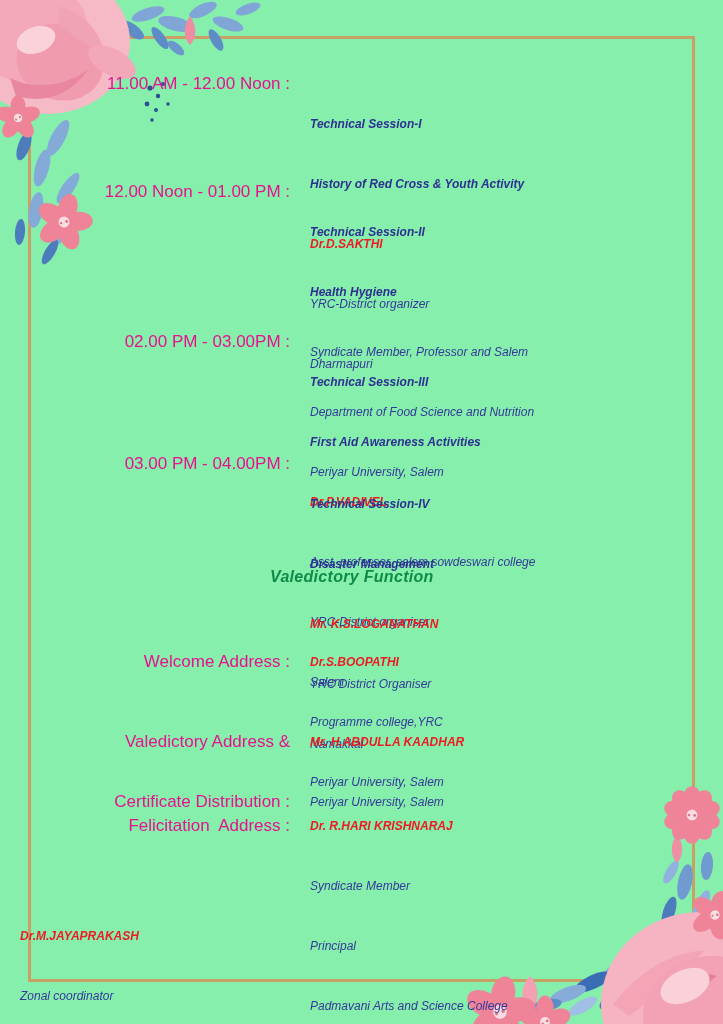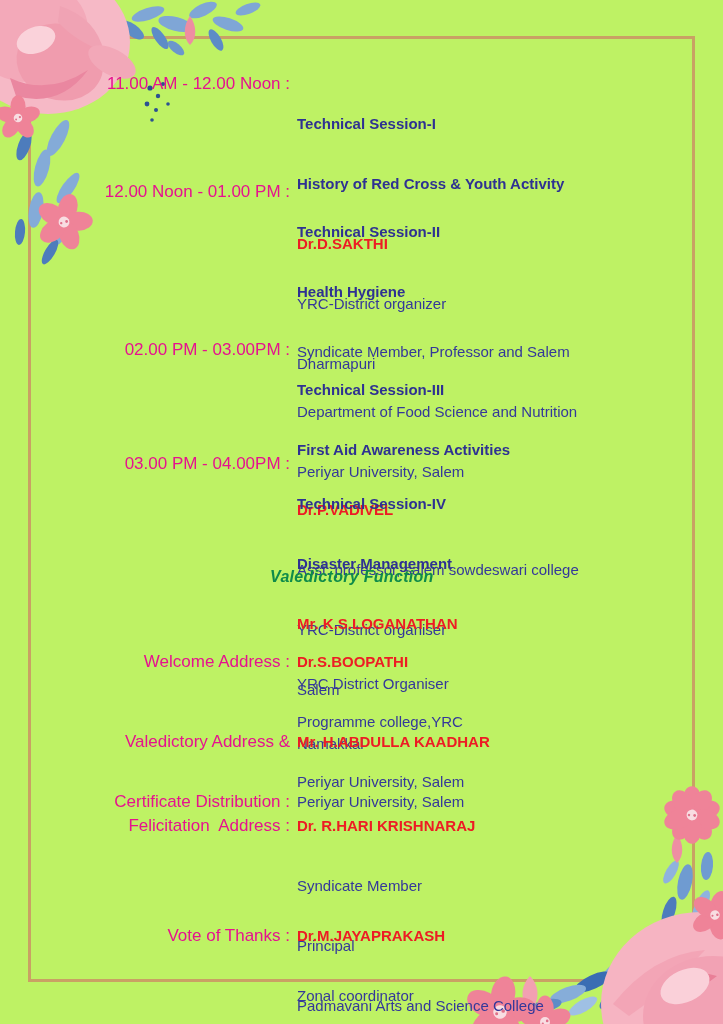--- a/index.html
+++ b/index.html
@@ -1,35 +1,35 @@
 <!DOCTYPE html>
 <html style="--label-pink: #e6128f; --title-blue: #2e3192; --speaker-red: #ed1c24; --detail-blue: #34389a; --heading-green: #0f8b4a; --frame-gold: #c9a164;"><head>
 <meta charset="utf-8">
 <style>
   html,body{margin:0;padding:0;background:#ffffff;}
   .poster{
     position:relative; width:723px; height:1024px; overflow:hidden;
-    background:#bef264;
+    background:#86efac;
     font-family:"Liberation Sans","DejaVu Sans",sans-serif;
   }
   .frame{
     position:absolute; left:28px; top:36px; width:661px; height:940px;
     border:3px solid var(--frame-gold,#c9a164);
     z-index:1;
   }
   .floral{position:absolute; z-index:2; pointer-events:none;}
   .floral.tl{left:0; top:0;}
   .floral.br{left:433px; top:754px;}
   .content{position:absolute; left:0; top:0; width:723px; height:1024px; z-index:3;}
   .block{position:absolute; left:0; width:723px; display:flex; align-items:flex-start;}
   .lbl{
     flex:0 0 290px; text-align:right; color:var(--label-pink,#e6128f);
     font-size:17px; line-height:20px; white-space:pre-wrap;
   }
-  .det{margin-left:7px; flex:1; font-size:15px; line-height:20px; white-space:pre-wrap;}
+  .det{margin-left:20px; flex:1; font-size:12px; line-height:20px; white-space:pre-wrap;font-style:italic;}
   .det .title{font-weight:bold; color:var(--title-blue,#2e3192);}
   .det .speaker{font-weight:bold; color:var(--speaker-red,#ed1c24);}
   .det .plain{color:var(--detail-blue,#34389a);}
   .heading{
     position:absolute; left:262px; top:564px;
     font-size:16px; line-height:26px; font-weight:bold; font-style:italic;
     color:var(--heading-green,#0f8b4a); letter-spacing:.3px;margin-left:8px;
   }
 </style>
 </head>
@@ -172,21 +172,21 @@
       <div class="lbl">12.00 Noon - 01.00 PM :</div>
       <div class="det">
         <div class="title">Technical Session-II</div>
         <div class="title">Health Hygiene</div>
         <div class="plain">Syndicate Member, Professor and Salem</div>
         <div class="plain">Department of Food Science and Nutrition</div>
         <div class="plain">Periyar University, Salem</div>
       </div>
     </div>
 
-    <div class="block" style="top:340px">
+    <div class="block" style="top:332px">
       <div class="lbl">02.00 PM - 03.00PM :</div>
       <div class="det">
         <div class="title">Technical Session-III</div>
         <div class="title">First Aid Awareness Activities</div>
         <div class="speaker">Dr.P.VADIVEL</div>
         <div class="plain">Asst. professor, salem sowdeswari college</div>
         <div class="plain">YRC-District organiser</div>
         <div class="plain">Salem</div>
       </div>
     </div>
@@ -233,23 +233,20 @@
       <div class="det">
         <div class="speaker">Dr. R.HARI KRISHNARAJ</div>
         <div class="plain">Syndicate Member</div>
         <div class="plain">Principal</div>
         <div class="plain">Padmavani Arts and Science College</div>
         
       </div>
     </div>
 
     <div class="block" style="top:886px">
-      <div class="lbl">
-        <div>Vote of Thanks :</div>
-      </div>
       <div class="det">
         <div class="speaker">Dr.M.JAYAPRAKASH</div>
         <div class="plain">Zonal coordinator</div>
         
         
       </div>
     </div>
 
   </div>
 </div>

